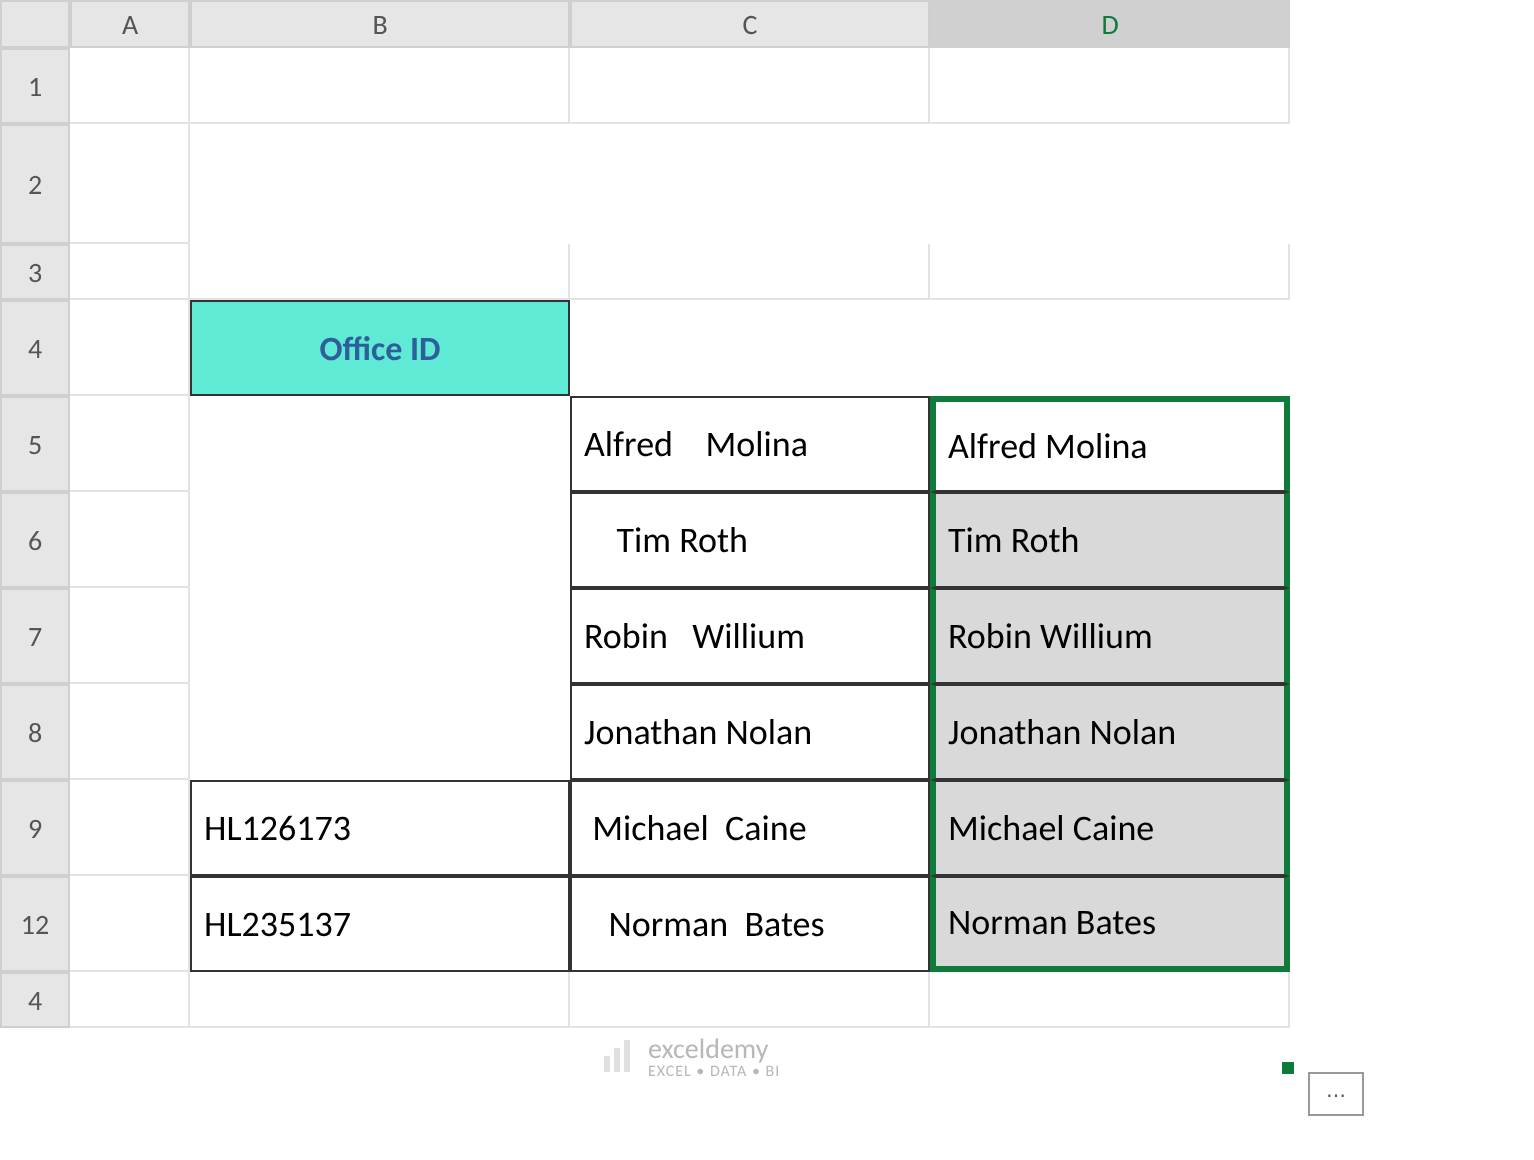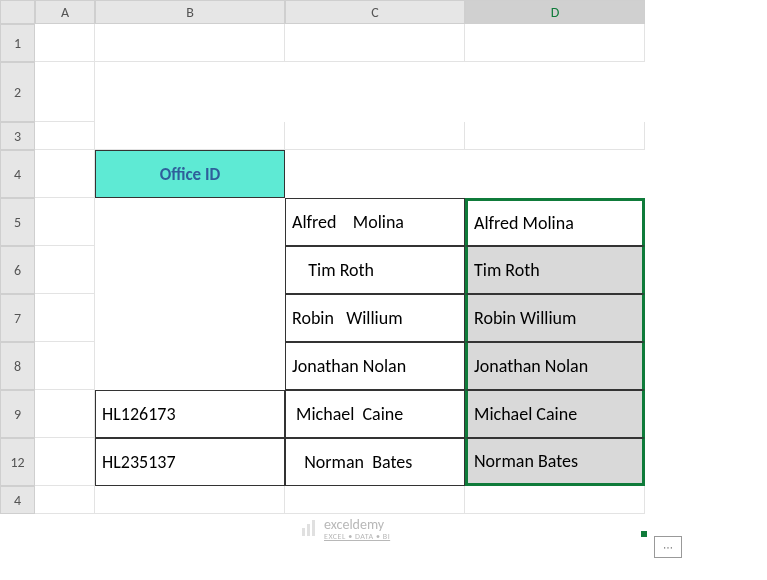--- a/index.html
+++ b/index.html
@@ -90,21 +90,21 @@
     color: #555;
   }
   .watermark {
     position: absolute;
     left: 300px; top: 516px;
     font-size: 14px;
     color: #b8b8b8;
     display: flex; align-items: center; gap: 4px;
   }
   .watermark svg { opacity: .45; }
-  .wm-sub { font-size: 8px; letter-spacing: .5px; display:block; line-height: .9; text-decoration: underline; }
+  .wm-sub { font-size: 8px; letter-spacing: .5px; display:block; line-height: .9; }
 </style>
 </head>
 <body>
 
 <div class="sheet">
 
   <div class="corner" style="grid-column:1;grid-row:1"></div>
   <div class="colhead" style="grid-column:2;grid-row:1">A</div>
   <div class="colhead" style="grid-column:3;grid-row:1">B</div>
   <div class="colhead" style="grid-column:4;grid-row:1">C</div>

